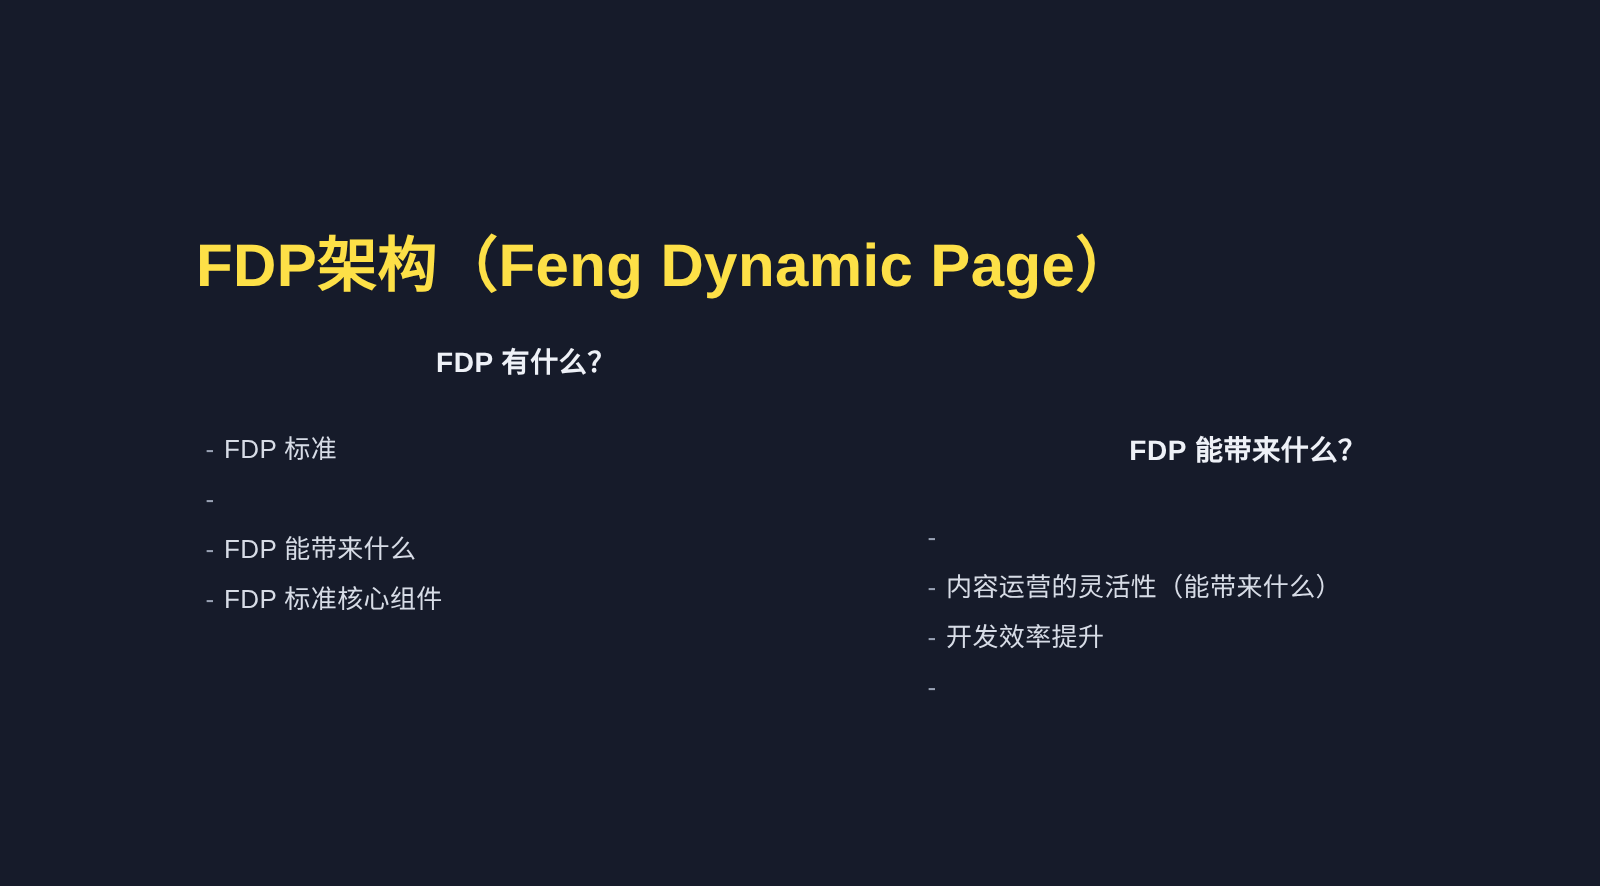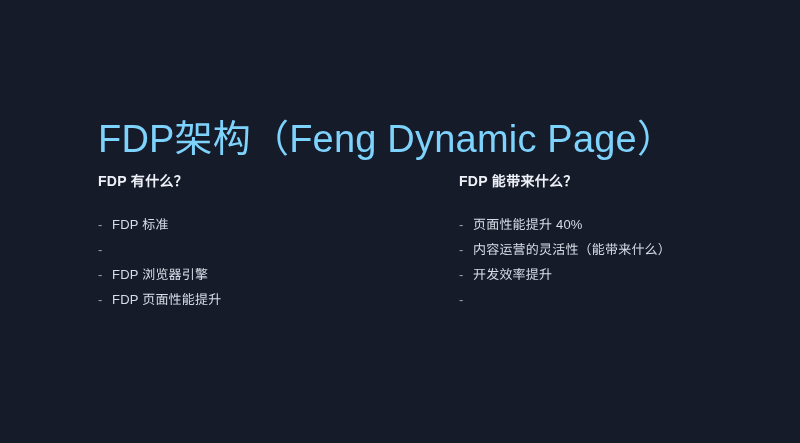--- a/index.html
+++ b/index.html
@@ -19,40 +19,41 @@
     position: relative;
     width: 800px;
     height: 443px;
     background: #161b2a;
     box-sizing: border-box;
   }
   .slide-title {
     position: absolute;
     left: 98px;
     top: 92px;
-    font-size: 38px;
+    font-size: 30px;
     line-height: 44px;
-    font-weight: 400;
-    color: #7dd3fc;
+    font-weight: 700;
+    color: #fde047;
     letter-spacing: 0.2px;
     white-space: nowrap;
   }
   .columns {
     position: absolute;
     left: 0;
     top: 172px;
     width: 672px;
     height: 160px;
+    text-align: center;
   }
   .column {
     position: absolute;
     top: 0;
   }
   .column-left  { left: 98px;  width: 330px; }
-  .column-right { left: 459px; width: 330px; }
+  .column-right { left: 459px; width: 330px; margin-top: 44px; }
   .column-heading {
     font-size: 14px;
     line-height: 18px;
     font-weight: 700;
     color: #eef1f7;
     margin: 0 0 22px 0;
     letter-spacing: 0.3px;
     white-space: nowrap;
   }
   .bullet-list {
@@ -93,35 +94,34 @@
       <ul class="bullet-list">
         <li class="bullet-item">
           <span class="bullet-dash">-</span>
           <span class="bullet-text">FDP 标准</span>
         </li>
         <li class="bullet-item">
           <span class="bullet-dash">-</span>
         </li>
         <li class="bullet-item">
           <span class="bullet-dash">-</span>
-          <span class="bullet-text">FDP 浏览器引擎</span>
+          <span class="bullet-text">FDP 能带来什么</span>
         </li>
         <li class="bullet-item">
           <span class="bullet-dash">-</span>
-          <span class="bullet-text">FDP 页面性能提升</span>
+          <span class="bullet-text">FDP 标准核心组件</span>
         </li>
       </ul>
     </div>
 
     <div class="column column-right">
       <div class="column-heading">FDP 能带来什么？</div>
       <ul class="bullet-list">
         <li class="bullet-item">
           <span class="bullet-dash">-</span>
-          <span class="bullet-text">页面性能提升 40%</span>
         </li>
         <li class="bullet-item">
           <span class="bullet-dash">-</span>
           <span class="bullet-text">内容运营的灵活性（能带来什么）</span>
         </li>
         <li class="bullet-item">
           <span class="bullet-dash">-</span>
           <span class="bullet-text">开发效率提升</span>
         </li>
         <li class="bullet-item">

